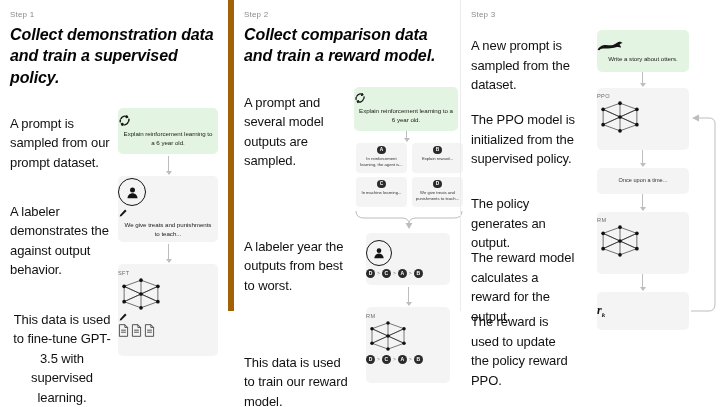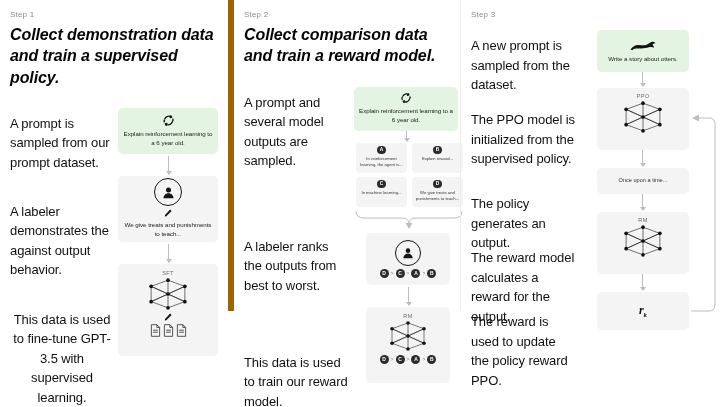--- a/index.html
+++ b/index.html
@@ -16,21 +16,21 @@
   .col2{width:232px;border-left:6px solid #a16207;}
   .col3{width:260px;border-left:1px solid #ececec;}
 
   .step-label{font-size:8px;color:#8a8a8a;letter-spacing:.2px;margin:2px 0 5px 2px;}
   .headline{font-size:16px;font-weight:bold;line-height:1.33;letter-spacing:-.1px;margin:0 0 4px 2px;color:#050505;font-style:italic;}
 
   .col-body{position:relative;}
   .desc{position:absolute;font-size:13px;line-height:1.5;color:#111;left:2px;width:104px;letter-spacing:-.1px;}
 
   .card{position:absolute;box-sizing:border-box;background:#f4f4f4;border-radius:5px;
-        display:flex;flex-direction:column;align-items:center;justify-content:center;}
+        display:flex;flex-direction:column;justify-content:center;}
   .card.green{background:#e4f4e2;}
   .card.plain{background:#f4f4f4;}
   .card-cap{font-size:6.2px;line-height:1.45;text-align:center;color:#1a1a1a;padding:0 5px;margin-top:3px;letter-spacing:-.05px;}
   .card-title{font-size:5.6px;color:#6d6d6d;letter-spacing:.35px;margin-bottom:1px;}
   .mini-txt{font-size:5.6px;color:#303030;text-align:center;line-height:1.4;}
 
   .arrow{position:absolute;width:1px;background:#bdbdbd;}
   .arrow:after{content:"";position:absolute;left:-2.5px;bottom:-1px;
     border-left:3px solid transparent;border-right:3px solid transparent;border-top:4px solid #bdbdbd;}
 
@@ -140,21 +140,21 @@
       </div>
     </div>
   </div>
 
   <div class="col col2">
     <div class="step-label">Step 2</div>
     <div class="headline">Collect comparison data and train a reward model.</div>
 
     <div class="col-body">
       <div class="desc" style="top:22px;">A prompt and several model outputs are sampled.</div>
-      <div class="desc" style="top:166px;">A labeler ranks the outputs from best to worst.</div>
+      <div class="desc" style="top:166px;">A labeler year the outputs from best to worst.</div>
       <div class="desc" style="top:250px;margin-top:32px;">This data is used to train our reward model.</div>
 
       <div class="card green" style="left:112px;top:16px;width:104px;height:44px;">
         <span>
           <svg width="12" height="12" viewBox="0 0 24 24" fill="none" stroke="#141414" stroke-width="2.6" stroke-linecap="round">
             <path d="M5.5 8.5 A8 8 0 0 1 17 5.2"></path>
               <path d="M18.6 15.2 A8 8 0 0 1 7.2 18.9"></path>
             <path d="M16.2 3.2 L17.6 5.6 L15.1 6.6"></path>
               <path d="M7.9 20.9 L6.5 18.4 L9 17.5"></path>
             <path d="M20.2 9.6 A8 8 0 0 1 19.6 13.2"></path>

